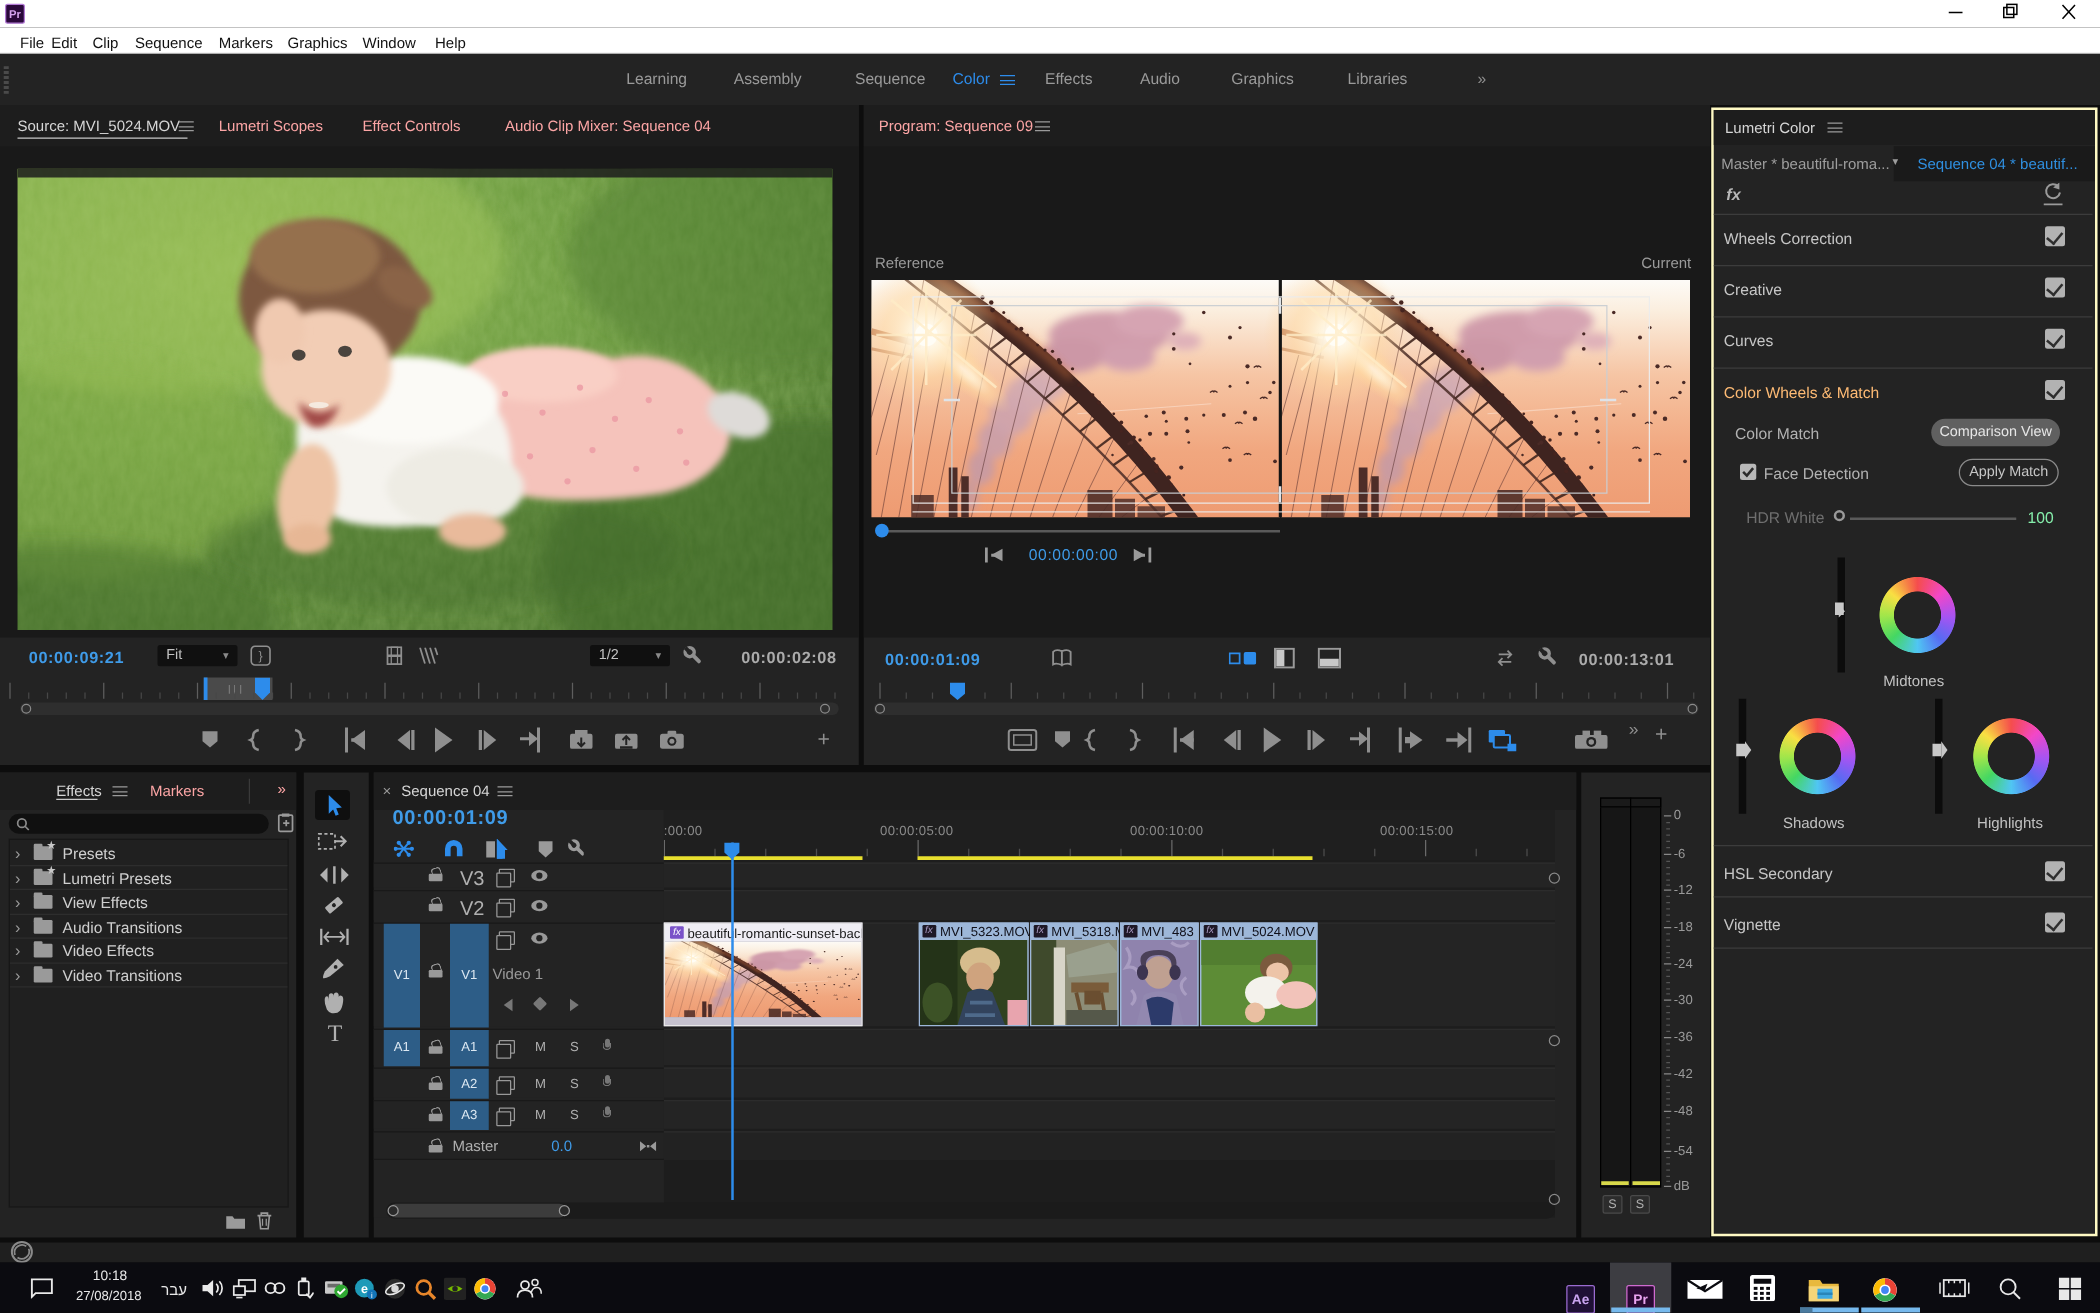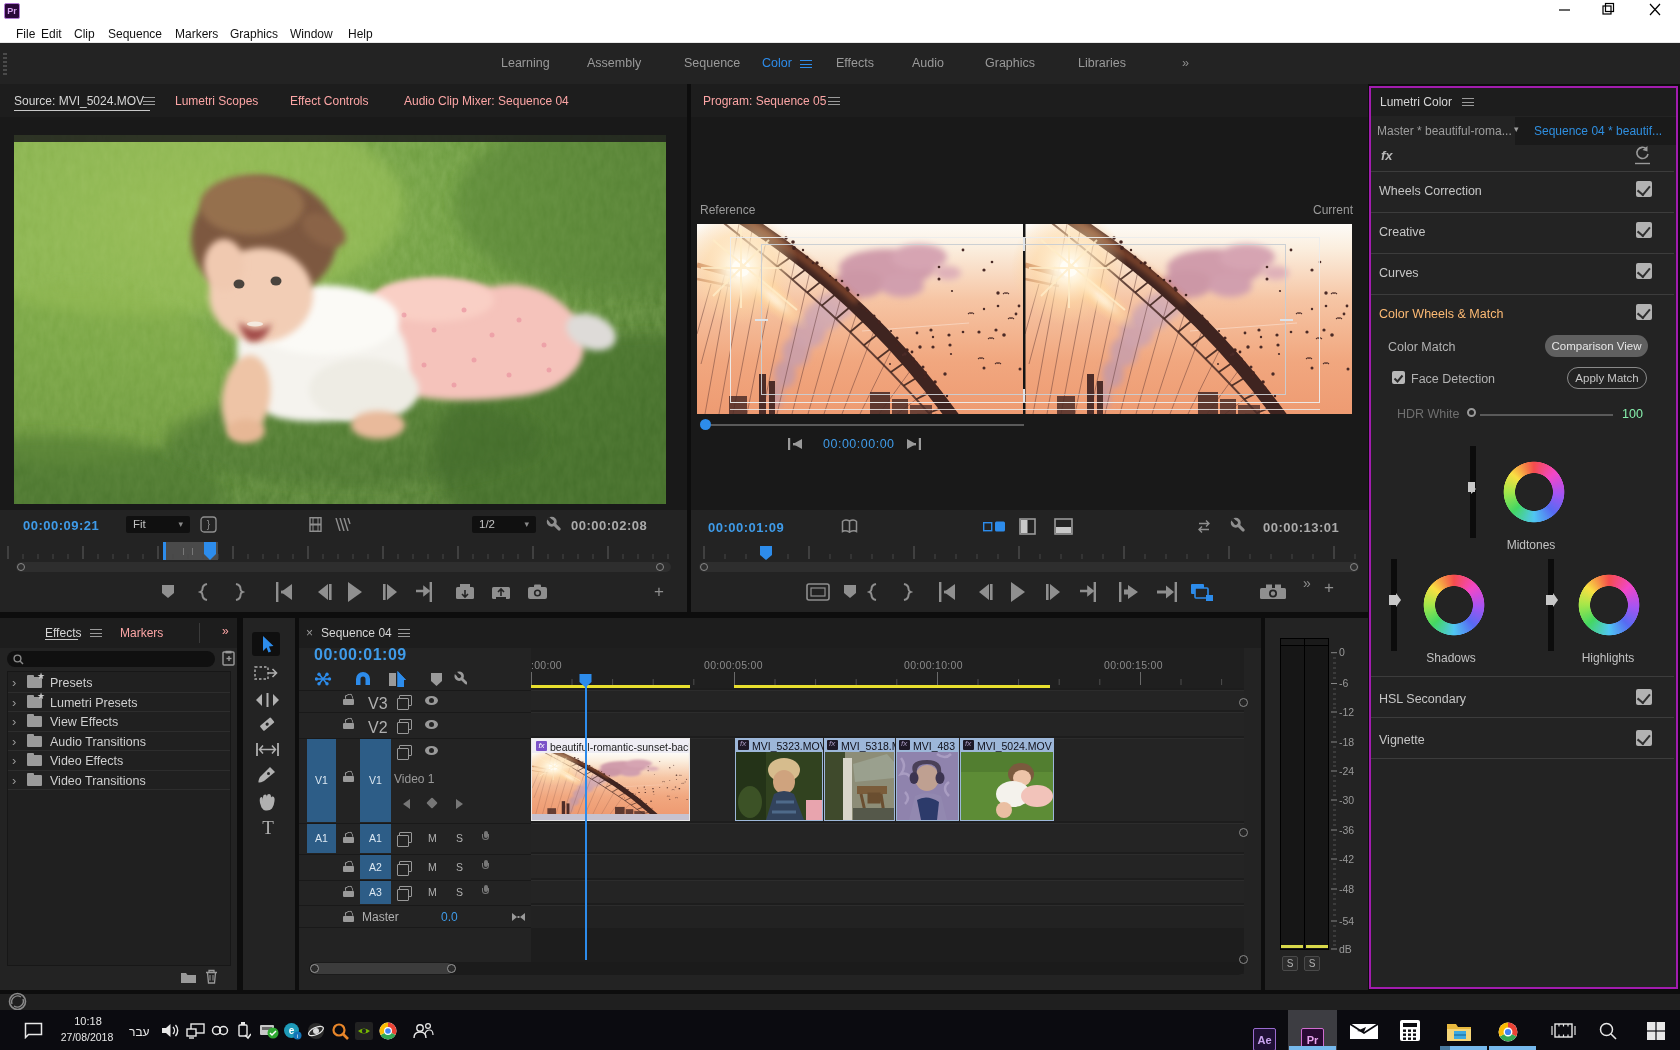--- a/index.html
+++ b/index.html
@@ -199,21 +199,21 @@
           </g>
         </svg>
       <div class="abs" style="left:472px;top:6px;width:64px;height:17px;background:#101010;border-radius:2px;color:#c2c2c2;font-size:11.5px;line-height:17px;padding-left:7px;">1/2 <span style="position:absolute;right:7px;color:#8a8a8a;font-size:9px;">▾</span></div>
       <svg class="abs" style="left:546px;top:6px;" width="17" height="17" viewBox="0 0 17 17">
           <g transform="rotate(-45 8.5 8.5)">
             <circle cx="8.5" cy="4.6" r="3.6" fill="none" stroke="#8f8f8f" stroke-width="2.8"></circle>
             <rect x="6.9" y="-0.5" width="3.2" height="4.4" fill="#232323"></rect>
             <rect x="7.0" y="7" width="3.1" height="9.5" rx="1.4" fill="#8f8f8f"></rect>
           </g>
         </svg>
-      <div class="abs tc-gray" style="left:571px;top:8px;">00:00:02:08</div>
+      <div class="abs tc-gray" style="left:593px;top:8px;">00:00:02:08</div>
 
       <div class="abs" style="left:163px;top:32px;width:55px;height:18px;background:#4a4a4a;border-left:3px solid #2d8ceb;"></div>
       <div class="abs" style="left:183px;top:38px;width:10px;height:7px;border-left:1.5px solid #777;border-right:1.5px solid #777;background:linear-gradient(90deg,transparent 45%,#777 45%,#777 55%,transparent 55%);"></div>
       <svg class="abs" style="left:203px;top:32px;" width="14" height="19" viewBox="0 0 14 19">
           <path d="M1 0 h12 v12 l-6 6 l-6 -6 z" fill="#2d8ceb"></path>
         </svg>
 
       <svg class="abs" style="left:0;top:36px;" width="687" height="14" viewBox="0 0 687 14">
         <g stroke="#474747" stroke-width="1">
           <line x1="8" y1="0" x2="8" y2="13" stroke="#5e5e5e"></line>
@@ -308,21 +308,21 @@
               <circle cx="9.5" cy="9" r="2" fill="#8f8f8f"></circle>
             </g>
         </g>
       </svg>
       <div class="abs" style="left:651px;top:74px;width:16px;height:16px;color:#8f8f8f;font-size:17px;line-height:16px;text-align:center;">+</div>
     </div>
   </div>
 
   <div class="panel" id="prog" style="left:691px;top:84px;width:677px;height:528px;">
     <div class="phead"></div>
-    <div class="ptab" style="left:12px;">Program: Sequence 05</div>
+    <div class="ptab" style="left:12px;">Program: Sequence 09</div>
     <div class="hamb" style="left:137px;top:13px;"></div>
     <div class="mono-area" style="left:0;top:33px;width:677px;height:393px;"></div>
     <div class="abs" style="left:9px;top:119px;font-size:12px;color:#9a9a9a;">Reference</div>
     <div class="abs" style="left:622px;top:119px;font-size:12px;color:#9a9a9a;">Current</div>
     <div class="abs" id="progimg" style="left:6px;top:140px;width:655px;height:190px;">
       <svg width="655" height="190" viewBox="0 0 655 190">
         <defs>
           <linearGradient id="sky" x1="0" y1="0" x2="0" y2="1">
             <stop offset="0%" stop-color="#fdfbf7"></stop>
               <stop offset="13%" stop-color="#fbeede"></stop>
@@ -650,21 +650,21 @@
             <rect x="17" y="2.5" width="6" height="4"></rect>
             <circle cx="15" cy="11.5" r="4" fill="#232323"></circle>
             <circle cx="15" cy="11.5" r="2.2" fill="#8f8f8f"></circle>
           </g>
         </svg>
       <div class="abs" style="left:612px;top:65px;color:#8f8f8f;font-size:14px;">»</div>
       <div class="abs" style="left:630px;top:70px;width:16px;height:16px;color:#8f8f8f;font-size:17px;line-height:16px;text-align:center;">+</div>
     </div>
   </div>
 
-  <div class="panel" id="lumetri" style="left:1369px;top:86px;width:309px;height:903px;border:2px solid #a21caf;">
+  <div class="panel" id="lumetri" style="left:1369px;top:86px;width:309px;height:903px;border:2px solid #fef9c3;">
     <div class="phead" style="height:28px;"></div>
     <div class="ptab active" style="left:9px;top:7px;">Lumetri Color</div>
     <div class="hamb" style="left:91px;top:10px;"></div>
 
     <div class="abs" style="left:144px;top:29px;width:161px;height:28px;background:#1a1a1a;"></div>
     <div class="abs" style="left:6px;top:36px;font-size:12px;color:#9e9e9e;white-space:nowrap;">Master * beautiful-roma...</div>
     <div class="abs" style="left:143px;top:36px;font-size:9px;color:#9e9e9e;">▾</div>
     <div class="abs" style="left:163px;top:36px;font-size:12px;color:#2f8fe0;white-space:nowrap;">Sequence 04 * beautif...</div>
 
     <div class="abs" style="left:10px;top:60px;font-size:13px;color:#b8b8b8;font-style:italic;font-weight:bold;">fx</div>

